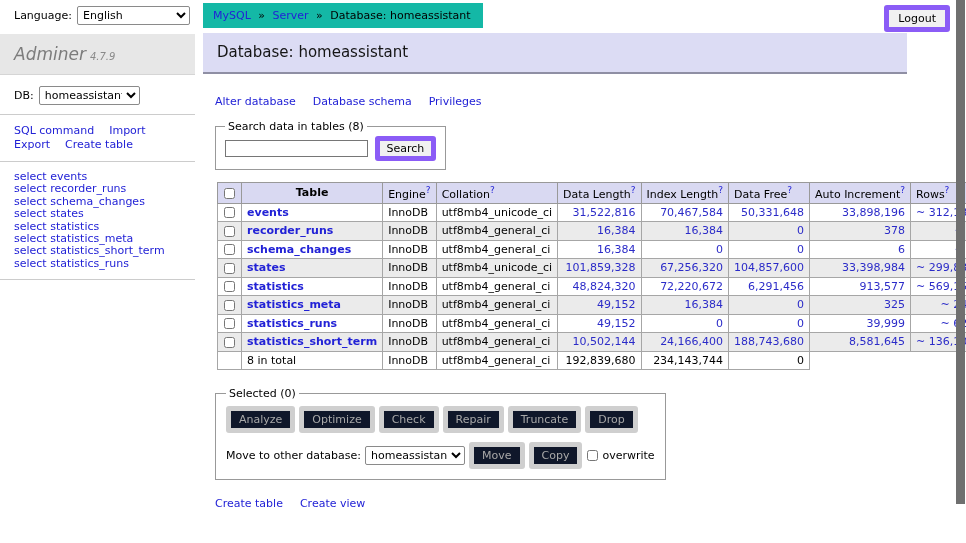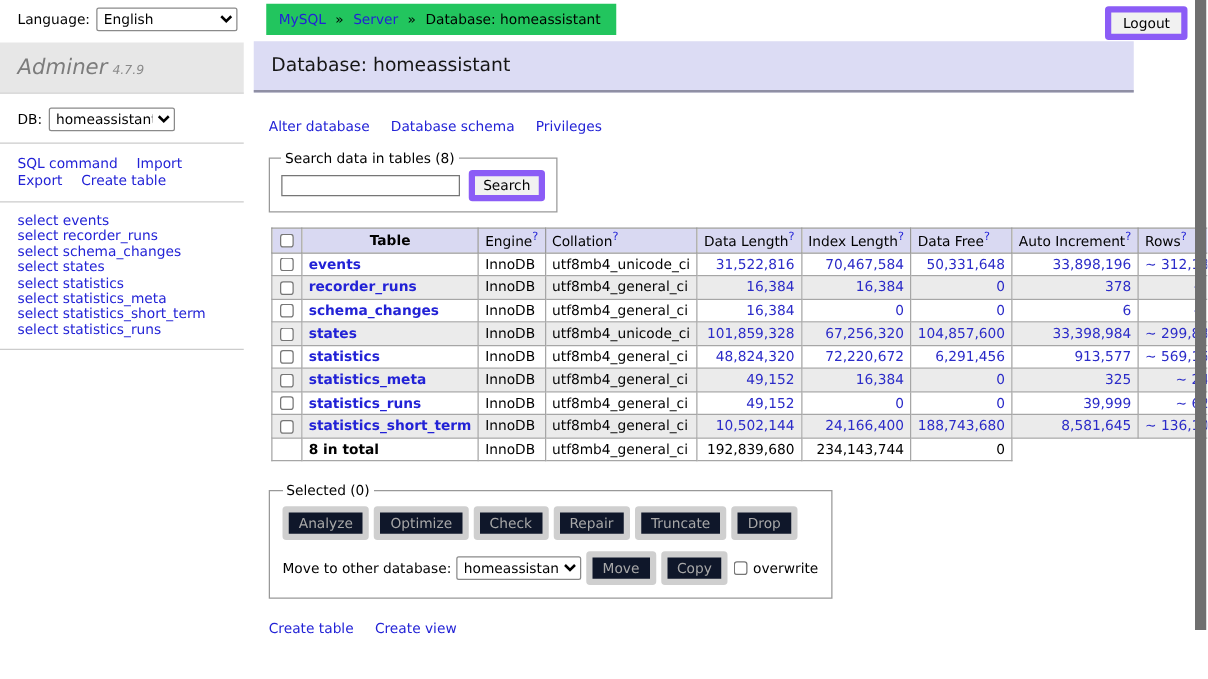--- a/index.html
+++ b/index.html
@@ -27,21 +27,21 @@
   .db-row { margin:11px 0 0 14px; }
   .db-row select { width:101px; margin-left:5px; }
   #sidebar hr { border:0; border-top:1px solid #ccc; margin:9px 0; }
   .menu-links { margin:0 0 0 14px; line-height:14px; }
   .menu-links .mlink { margin-right:15px; white-space:nowrap; }
   #table-links { margin:7px 0 6px 14px; }
   #table-links a { display:block; line-height:12.4px; }
 
   
   .breadcrumb {
-    position:absolute; left:213px; top:3px; background:#22c55e;
+    position:absolute; left:203px; top:3px; background:#14b8a6;
     padding:6px 12px 6px 10px; white-space:nowrap;
   }
   .breadcrumb .sep { color:#000; margin:0 4px; }
   .breadcrumb .current { color:#000; }
   #logout-btn { position:absolute; top:5px; right:16px; }
   button {
     font-family:inherit; font-size:11px; color:#000;
     background:#f1f1f1; border:5px solid #8b5cf6; border-radius:3px;
     padding:2px 9px; cursor:pointer;
   }
@@ -75,21 +75,21 @@
   .db-tables th:first-child { border-left-color:#999; text-align:center; }
   .db-tables th.col-table { font-weight:bold; text-align:center; }
   .db-tables th sup { color:#2222d6; font-size:9px; cursor:pointer; }
   .db-tables td { border:1px solid #a6a6a6; }
   .db-tables tbody tr:nth-child(even) td { background:#ebebeb; }
   .db-tables td.cb { text-align:center; }
   .db-tables td.num { text-align:right; color:#2b2bc8; }
   .db-tables td.num a { color:#2b2bc8; }
   .db-tables td.name a { font-weight:bold; }
   .db-tables tr.total td { background:#fff; }
-  .db-tables tr.total td.name { font-weight:bold;margin-top:25px; }
+  .db-tables tr.total td.name { font-weight:normal;margin-top:25px; }
   .db-tables tr.total td.num { color:#000; }
   input[type=checkbox] { width:11px; height:11px; margin:1px; vertical-align:middle; }
 
   
   #selected-fieldset { margin-top:17px; padding:6px 10px 10px; }
   #sel-buttons button { margin-right:4px; padding:2px 8px; }
   .move-row { margin-top:9px; }
   .move-row select { width:100px; margin:0 4px; }
   .move-row button { margin-right:4px; padding:2px 8px; }
   .move-row label { margin-left:3px; }

